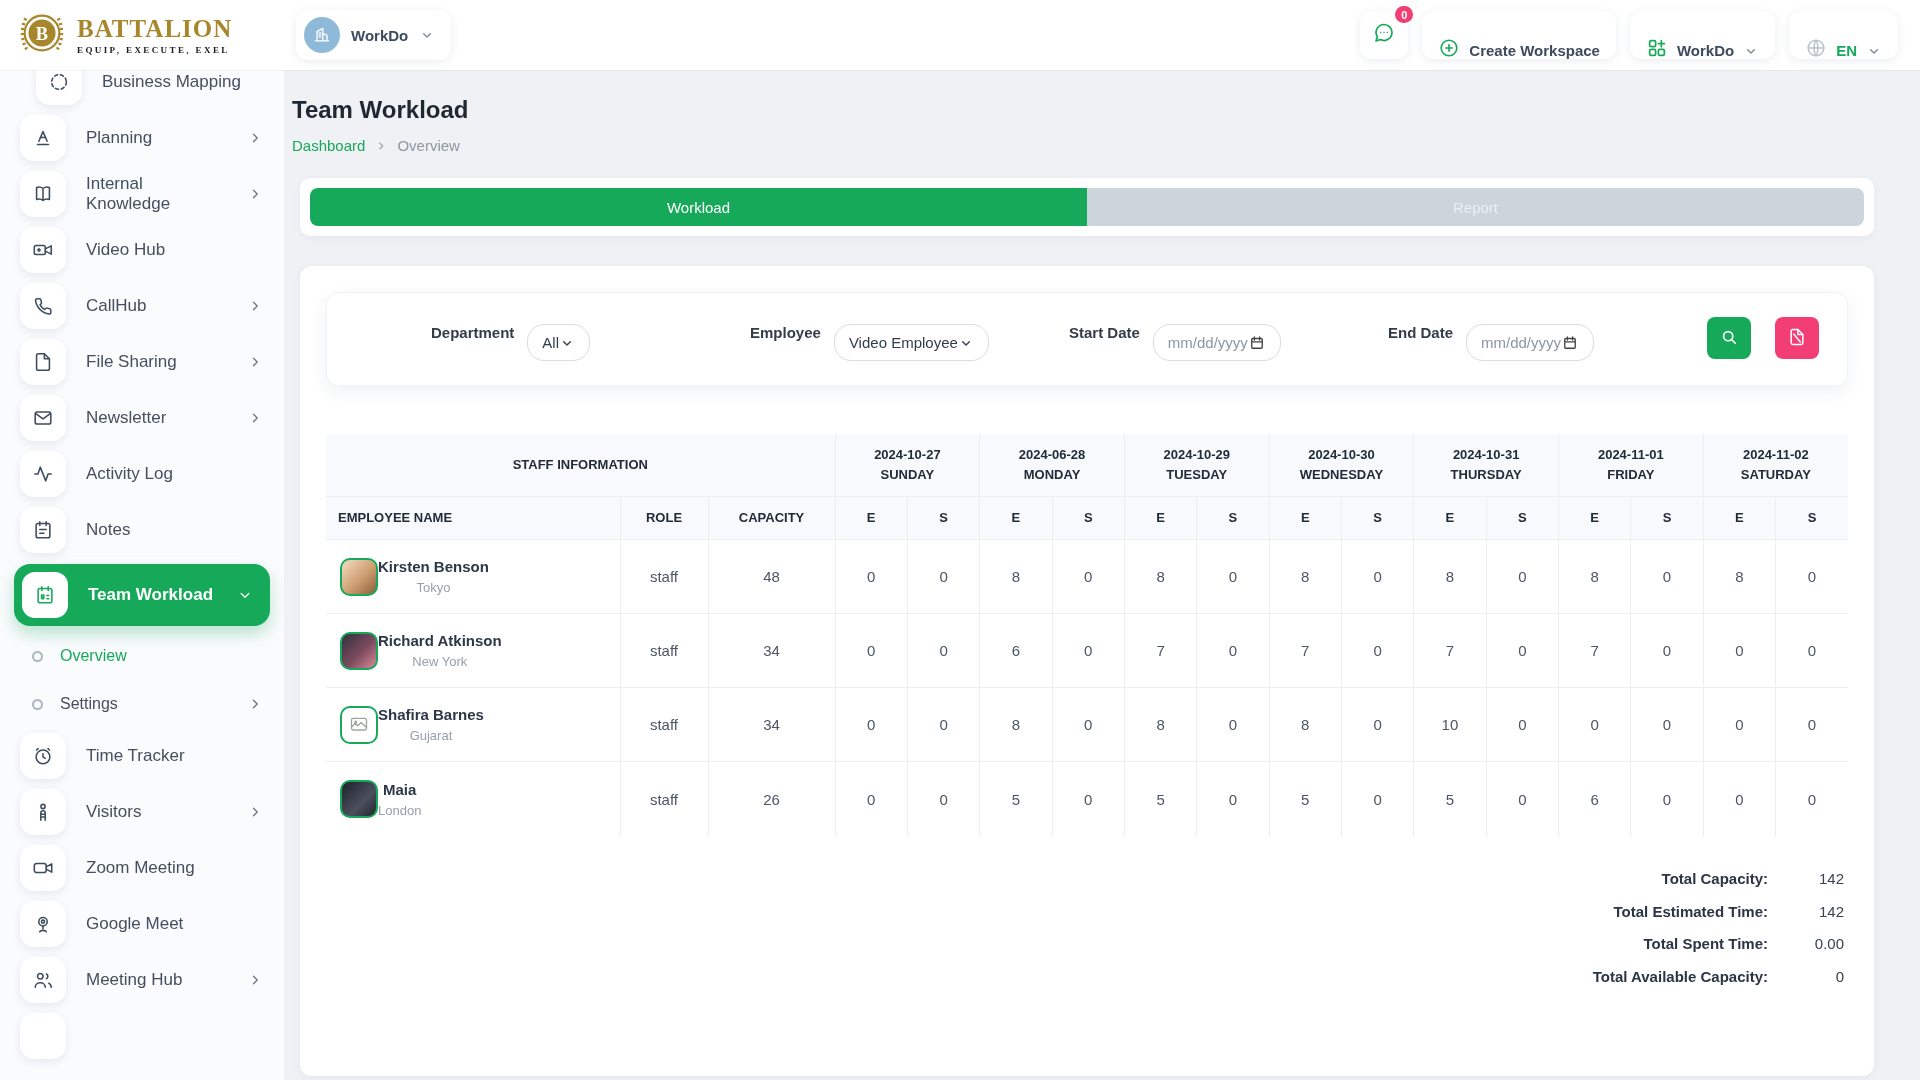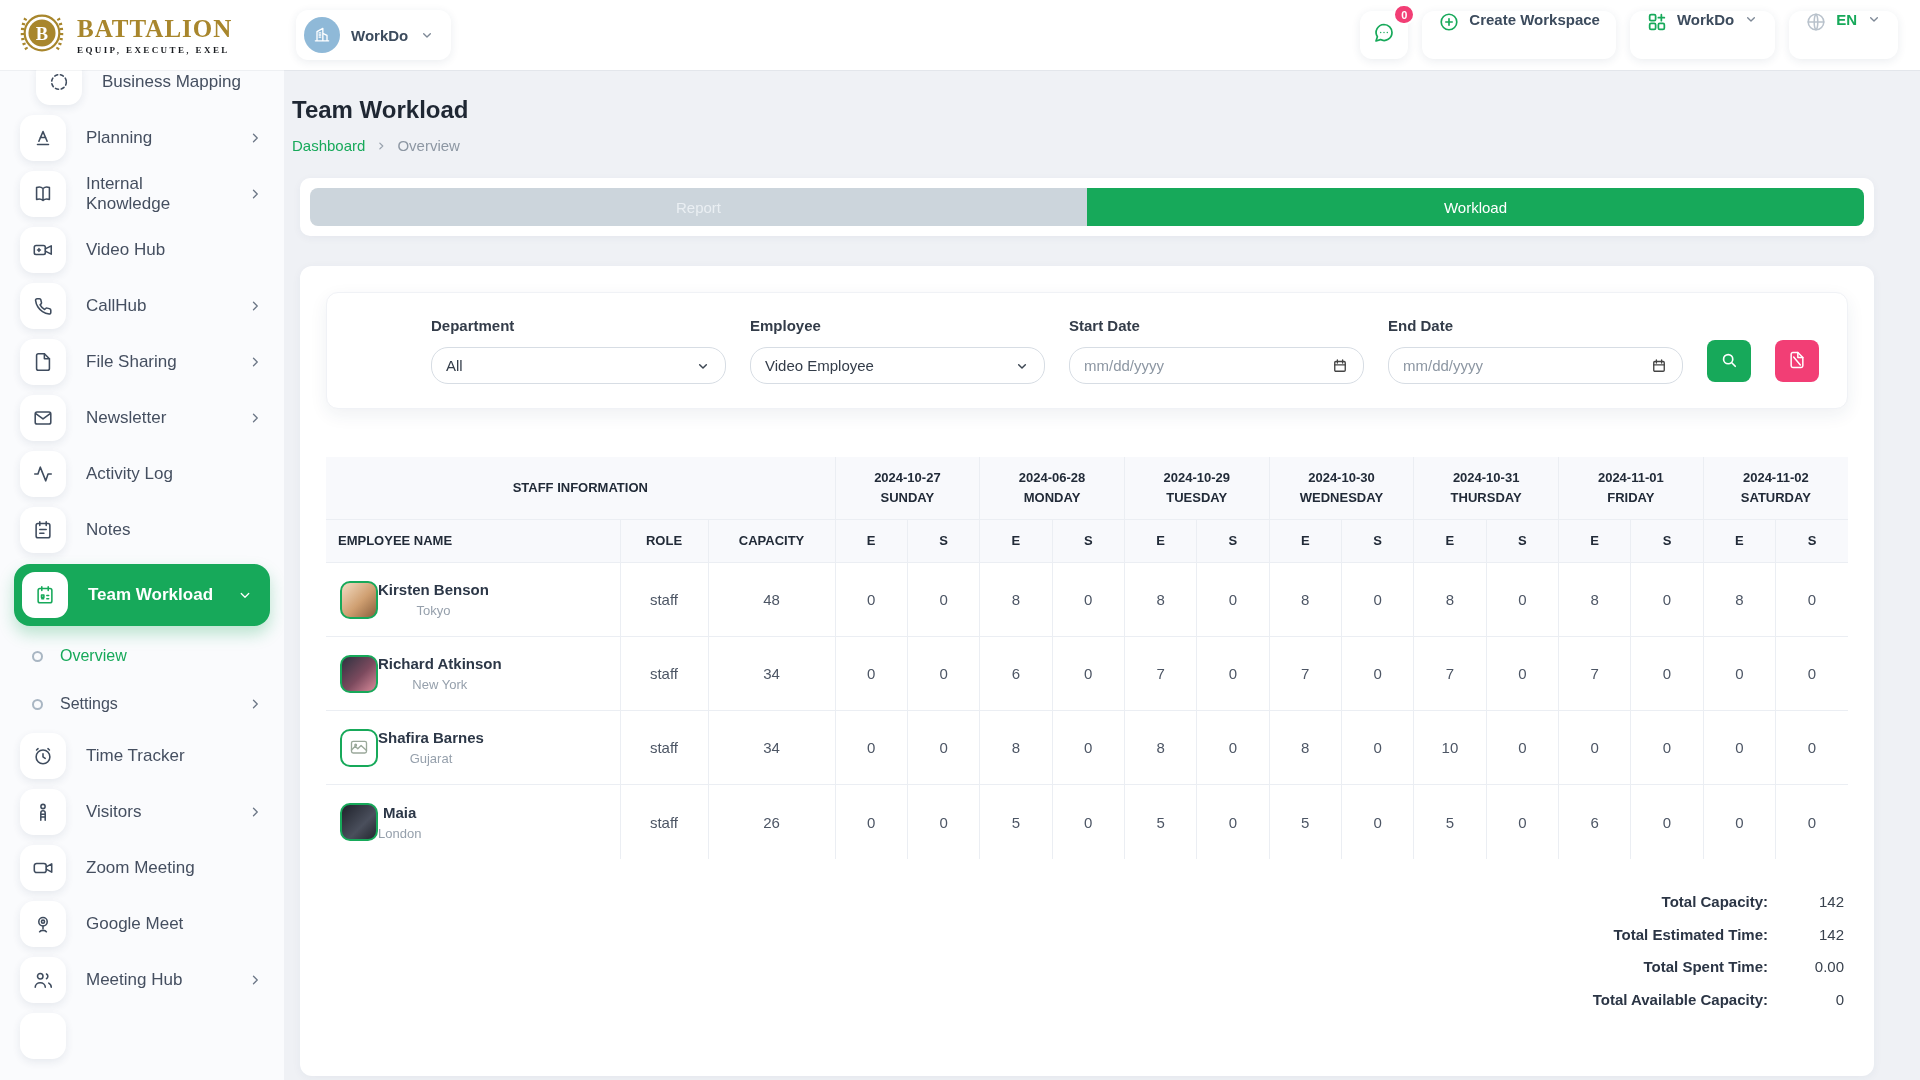--- a/index.html
+++ b/index.html
@@ -16,21 +16,21 @@
   .logo-area{width:284px;flex-shrink:0;display:flex;align-items:center;gap:9px;padding-left:16px}
   .brand-name{font-family:"Liberation Serif",serif;font-weight:700;font-size:25px;letter-spacing:1px;color:var(--gold);line-height:1}
   .brand-tag{font-family:"Liberation Serif",serif;font-size:9px;font-weight:700;letter-spacing:2.4px;color:#181b1f;margin-top:4px}
   .ws-pill{display:flex;align-items:center;gap:11px;background:#fff;border-radius:12px;box-shadow:0 2px 10px rgba(30,50,90,.09);padding:7px 16px 7px 8px;margin-left:12px;cursor:pointer}
   .ws-avatar{width:36px;height:36px;border-radius:50%;background:#8fb9d8;display:flex;align-items:center;justify-content:center;color:#fff}
   .pill-label{font-size:15px;font-weight:700;color:#3c4b5d}
   .chev{color:#7d8896;display:flex}
   .top-right{margin-left:auto;margin-right:22px;display:flex;align-items:center;gap:14px}
   .icon-btn{position:relative;width:48px;height:48px;background:#fff;border-radius:12px;box-shadow:0 2px 10px rgba(30,50,90,.09);display:flex;align-items:center;justify-content:center;color:var(--green);cursor:pointer}
   .badge{position:absolute;top:-7px;right:-7px;min-width:21px;height:21px;border-radius:11px;background:var(--pink);color:#fff;font-size:11px;font-weight:700;display:flex;align-items:center;justify-content:center;padding:0 6px;border:2px solid #fff}
-  .top-pill{height:48px;background:#fff;border-radius:12px;box-shadow:0 2px 10px rgba(30,50,90,.09);display:flex;align-items:flex-start;gap:9px;padding:0 16px;font-size:15px;font-weight:700;color:#3c4b5d;cursor:pointer}
+  .top-pill{height:48px;background:#fff;border-radius:12px;box-shadow:0 2px 10px rgba(30,50,90,.09);display:flex;align-items:flex-end;gap:9px;padding:0 16px;font-size:15px;font-weight:700;color:#3c4b5d;cursor:pointer}
   .green-ic{color:var(--green);display:flex}
   .gray-ic{color:#b9c2cc;display:flex}
   .lang-label{color:var(--green)}
 
   
   .sidebar{position:absolute;top:70px;left:0;bottom:0;width:284px;background:#fafbfd;overflow:hidden;z-index:10}
   .side-list{display:flex;flex-direction:column;margin-top:-16px}
   .side-item{display:flex;align-items:center;gap:20px;padding:5px 20px;height:56px;cursor:pointer}
   .icon-box{width:46px;height:46px;background:#fff;border-radius:14px;box-shadow:0 3px 8px rgba(35,55,85,.09);display:flex;align-items:center;justify-content:center;color:#3f4c5e;flex-shrink:0}
   .side-label{font-size:17px;color:var(--side-text)}
@@ -55,21 +55,21 @@
   .tab-card{margin:24px 0 0 8px;background:#fff;border-radius:10px;padding:10px;box-shadow:0 2px 8px rgba(30,50,90,.05)}
   .tab-bar{display:flex;border-radius:8px;overflow:hidden}
   .tab{flex:1;height:38px;display:flex;align-items:center;justify-content:center;font-size:15px;cursor:pointer}
   .tab.active{background:var(--green);color:#fff}
   .tab.inactive{background:#ccd5dc;color:#eaeff3}
 
   .content-card{margin:30px 0 0 8px;background:#fff;border-radius:12px;padding:26px 26px 40px;box-shadow:0 2px 10px rgba(30,50,90,.05);min-height:810px}
 
   .filter-card{background:#fff;border:1px solid #f0f2f6;border-radius:12px;box-shadow:0 6px 18px rgba(30,50,90,.07);padding:24px 28px;display:flex;align-items:flex-end;gap:24px}
   .f-spacer{flex:1}
-  .field{display:flex;flex-direction:column;gap:13px;width:295px}
+  .field{display:flex;flex-direction:row;gap:13px;width:295px}
   .f-label{font-size:15px;font-weight:600;color:#333c49}
   .control{height:37px;border:1px solid #d7dde4;border-radius:17px;display:flex;align-items:center;padding:0 14px;font-size:15px;color:#333c49;background:#fff;cursor:pointer}
   .control .right-ic{margin-left:auto;color:#3c4652;display:flex}
   .control .ph{color:#8d97a3}
   .f-btn{width:44px;height:42px;border-radius:8px;border:none;display:flex;align-items:center;justify-content:center;color:#fff;cursor:pointer;margin-bottom:2px}
   .f-btn.search{background:var(--green)}
   .f-btn.reset{background:var(--pink)}
 
   table.workload{width:100%;margin-top:48px;border-collapse:collapse;border-style:hidden;table-layout:fixed}
   .workload th,.workload td{border:1px solid var(--border)}
@@ -382,22 +382,22 @@
     <span class="crumb-sep">
       <svg width="14" height="14" viewBox="0 0 24 24" fill="none" stroke="#9aa3ae" stroke-width="2.2" stroke-linecap="round" stroke-linejoin="round">
           <path d="m10 7 5 5-5 5"></path>
         </svg>
     </span>
     <span class="crumb-current">Overview</span>
   </div>
 
   <div class="tab-card">
     <div class="tab-bar">
+      <div class="tab active">Workload</div>
       <div class="tab inactive">Report</div>
-      <div class="tab active">Workload</div>
     </div>
   </div>
 
   <div class="content-card">
 
     <div class="filter-card">
       <div class="f-spacer"></div>
 
       <div class="field">
         <span class="f-label">Department</span>

